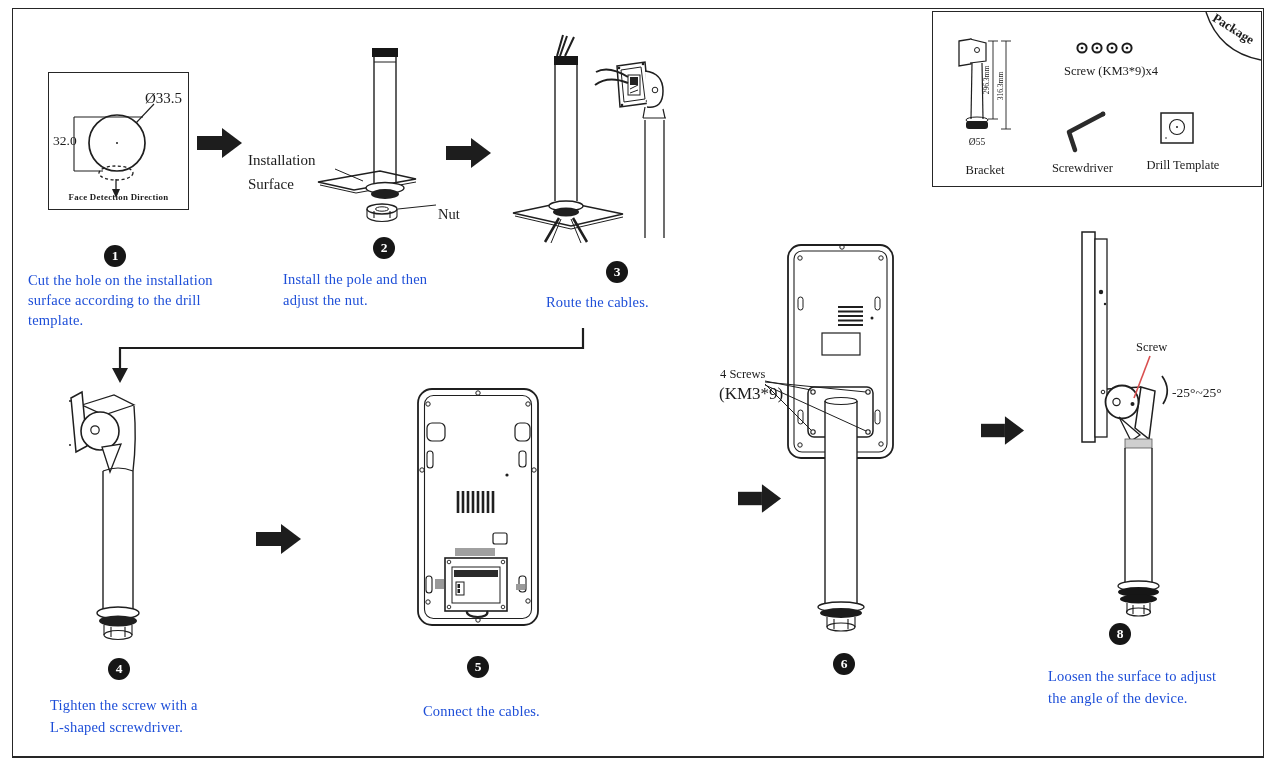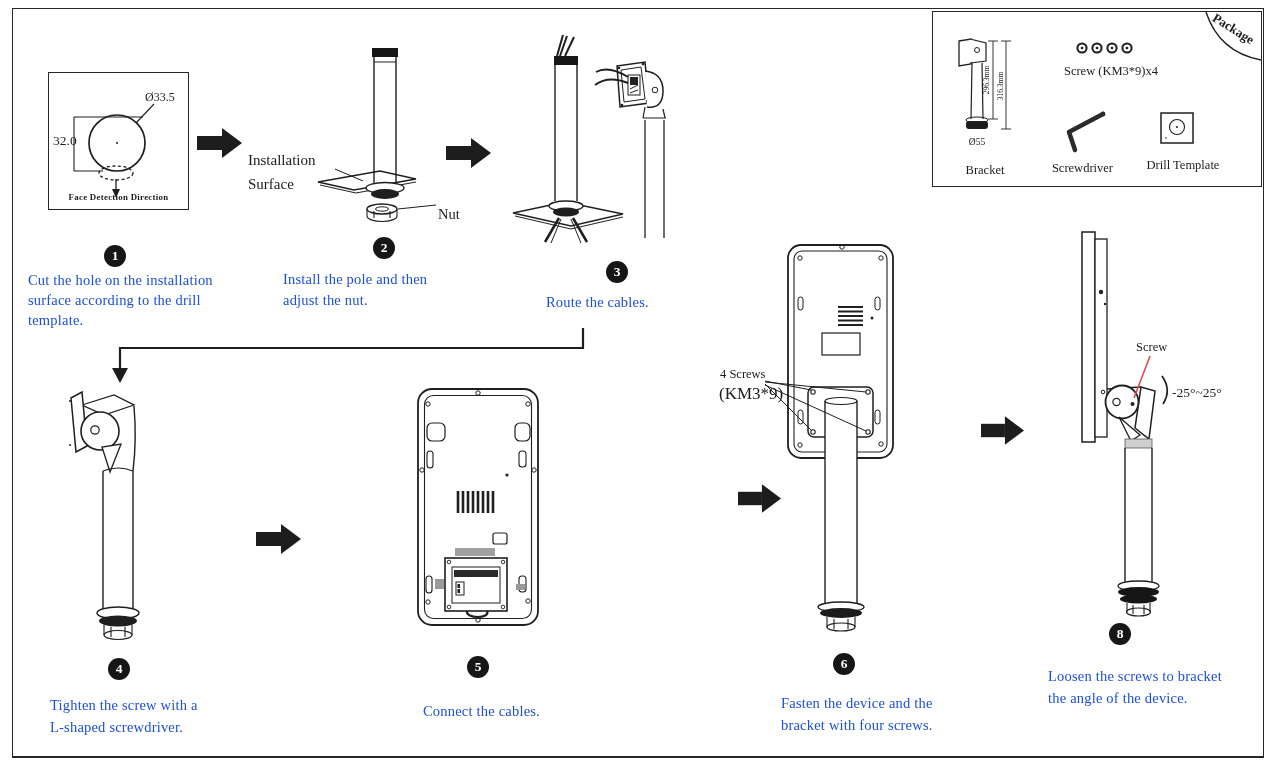--- a/index.html
+++ b/index.html
@@ -25,21 +25,21 @@
   <div class="abs border-rect" style="left:48px;top:72px;width:139px;height:136px;">
     <svg width="139" height="136" viewBox="0 0 139 136">
       <circle cx="68" cy="70" r="28" fill="none" stroke="#1f1f1f" stroke-width="1.7"></circle>
       <circle cx="68" cy="70" r="1" fill="#1f1f1f"></circle>
       <line x1="87" y1="50" x2="105" y2="31" stroke="#1f1f1f" stroke-width="1.1"></line>
       <path d="M25,44 H94 M25,44 V98 M25,98 H54" fill="none" stroke="#1f1f1f" stroke-width="1.1"></path>
       <ellipse cx="67" cy="100" rx="17" ry="7" fill="none" stroke="#1f1f1f" stroke-width="1.3" stroke-dasharray="3,2.5"></ellipse>
       <line x1="67" y1="106" x2="67" y2="116" stroke="#1f1f1f" stroke-width="1.3"></line>
       <polygon points="63,116 71,116 67,125" fill="#1f1f1f"></polygon>
     </svg>
-    <div class="lbl" style="left:96px;top:17px;font-size:12px;">Ø33.5</div>
+    <div class="lbl" style="left:96px;top:17px;font-size:15px;">Ø33.5</div>
     <div class="lbl" style="left:4px;top:60px;font-size:13.5px;">32.0</div>
     <div class="lbl" style="left:0;right:0;top:119px;text-align:center;font-size:8.8px;font-weight:bold;letter-spacing:.3px;">Face Detection Direction</div>
   </div>
   <div class="badge" style="left:104px;top:245px;">1</div>
   <div class="step-text" style="left:28px;top:272px;">
     <div class="ln">Cut the hole on the installation</div>
     <div class="ln">surface according to the drill</div>
     <div class="ln">template.</div>
   </div>
 
@@ -240,24 +240,20 @@
       <path d="M0,141 L46,150 M0,142 L101,152 M0,144 L46,190 M0,145 L101,191" fill="none"></path>
     </g>
     <ellipse cx="76" cy="367" rx="23" ry="5" fill="#fff" stroke="#1f1f1f" stroke-width="1.4"></ellipse>
     <ellipse cx="76" cy="373" rx="21" ry="5" fill="#1c1c1c"></ellipse>
     <path d="M62,377 V387 M90,377 V387 M69,379 V389 M83,379 V389" stroke="#1f1f1f" stroke-width="1.1"></path>
     <ellipse cx="76" cy="387" rx="14" ry="4" fill="none" stroke="#1f1f1f" stroke-width="1.2"></ellipse>
   </svg>
   <div class="lbl" style="left:720px;top:367px;font-size:12.5px;">4 Screws</div>
   <div class="lbl" style="left:719px;top:384px;font-size:17px;">(KM3*9)</div>
   <div class="badge" style="left:833px;top:653px;">6</div>
-  <div class="step-text lh22" style="left:781px;top:695px;">
-    <div class="ln">Fasten the device and the</div>
-    <div class="ln">bracket with four screws.</div>
-  </div>
 
   <svg class="abs" style="left:981px;top:415px;" width="44" height="31" viewBox="0 0 46 32">
     <g fill="#1d1d1d">
         <rect x="0" y="9" width="25" height="14"></rect>
         <polygon points="25,1 45,16 25,31"></polygon>
       </g>
   </svg>
 
   <svg class="abs" style="left:1075px;top:225px;" width="170" height="392" viewBox="0 0 170 392">
     <rect x="7" y="7" width="13" height="210" fill="#fff" stroke="#1f1f1f" stroke-width="1.5"></rect>
@@ -279,21 +275,21 @@
     <ellipse cx="63.5" cy="374" rx="18.5" ry="4.5" fill="#161616"></ellipse>
     <path d="M52,378 V387 M75,378 V387 M58,380 V389 M69,380 V389" stroke="#1f1f1f" stroke-width="1.1"></path>
     <ellipse cx="63.5" cy="387" rx="12" ry="4" fill="none" stroke="#1f1f1f" stroke-width="1.2"></ellipse>
     <line x1="75" y1="131" x2="59" y2="173" stroke="#d94f4f" stroke-width="1.6"></line>
     <path d="M87,151 Q97,165 88,179" fill="none" stroke="#1f1f1f" stroke-width="1.7"></path>
   </svg>
   <div class="lbl" style="left:1136px;top:340px;font-size:12.5px;">Screw</div>
   <div class="lbl" style="left:1172px;top:385px;font-size:13.5px;">-25°~25°</div>
   <div class="badge" style="left:1109px;top:623px;">8</div>
   <div class="step-text lh22" style="left:1048px;top:668px;">
-    <div class="ln">Loosen the screws to bracket</div>
+    <div class="ln">Loosen the surface to adjust</div>
     <div class="ln">the angle of the device.</div>
   </div>
 
   <div class="abs border-rect" style="left:932px;top:11px;width:328px;height:174px;">
     <svg class="abs" style="right:0;top:0;" width="62" height="60" viewBox="0 0 62 60">
       <path d="M7,0 Q20,40 62,48" fill="none" stroke="#1f1f1f" stroke-width="1.4"></path>
     </svg>
     <div class="lbl" style="right:5px;top:9px;font-size:13px;font-weight:bold;transform:rotate(32deg);">Package</div>
 
     <svg class="abs" style="left:13px;top:17px;" width="85" height="125" viewBox="0 0 85 125">

